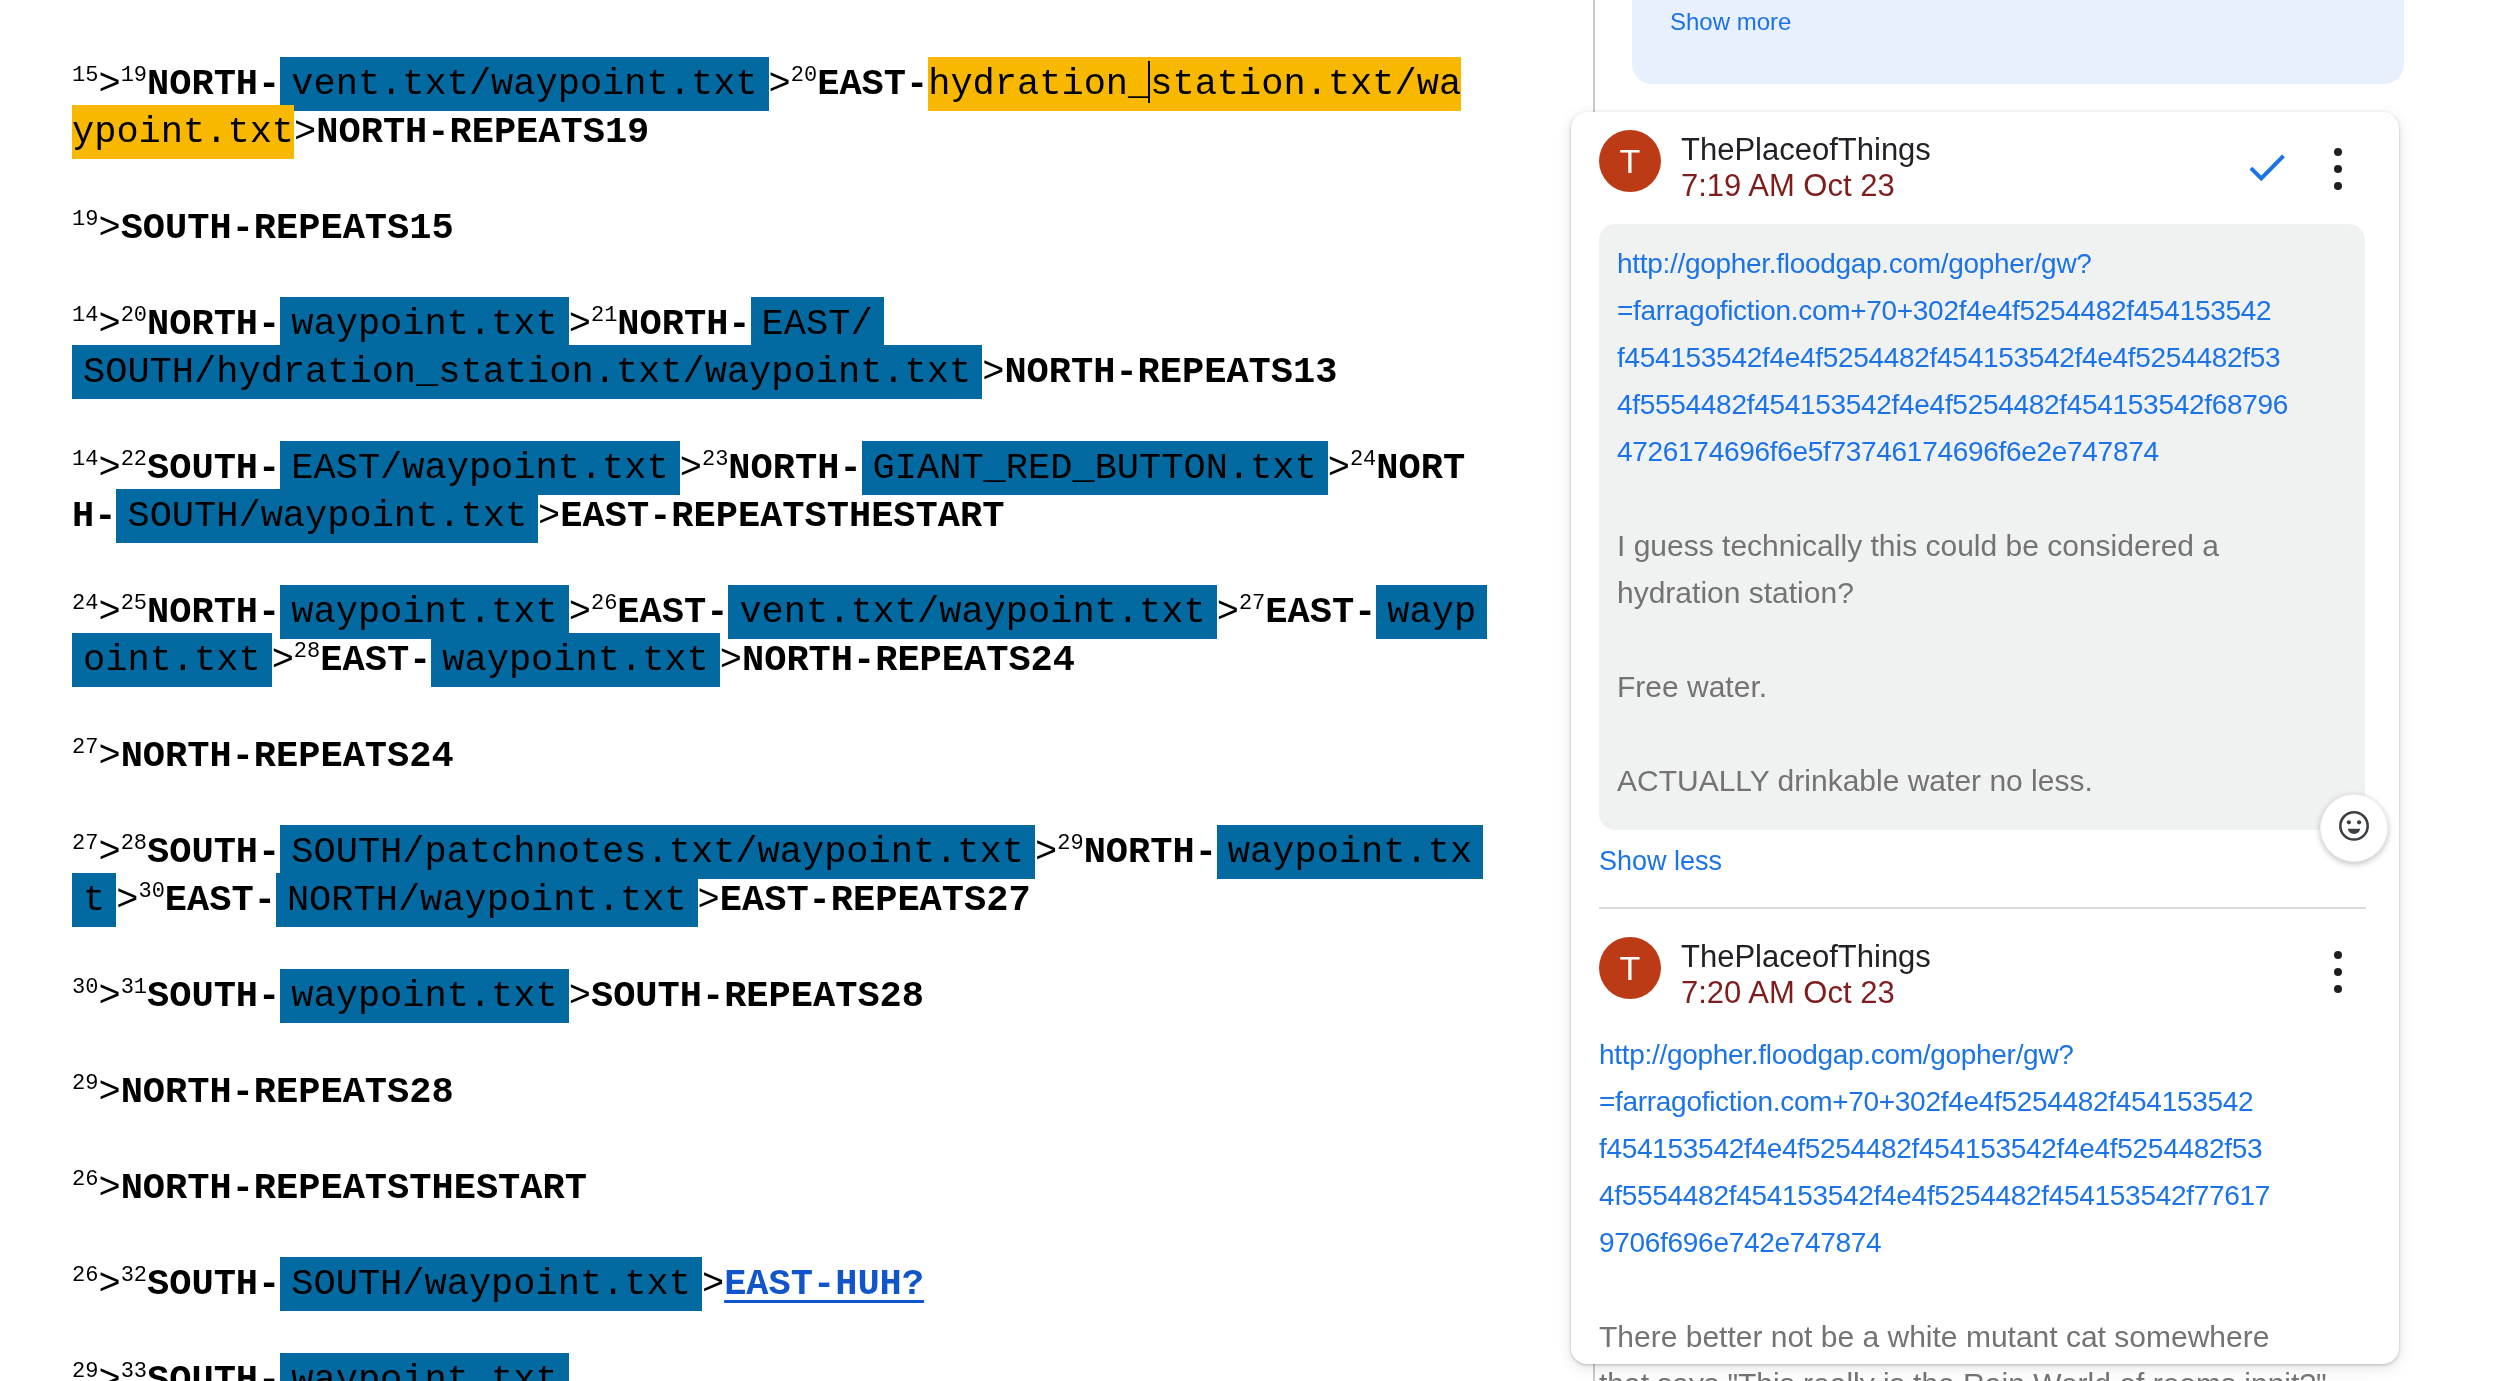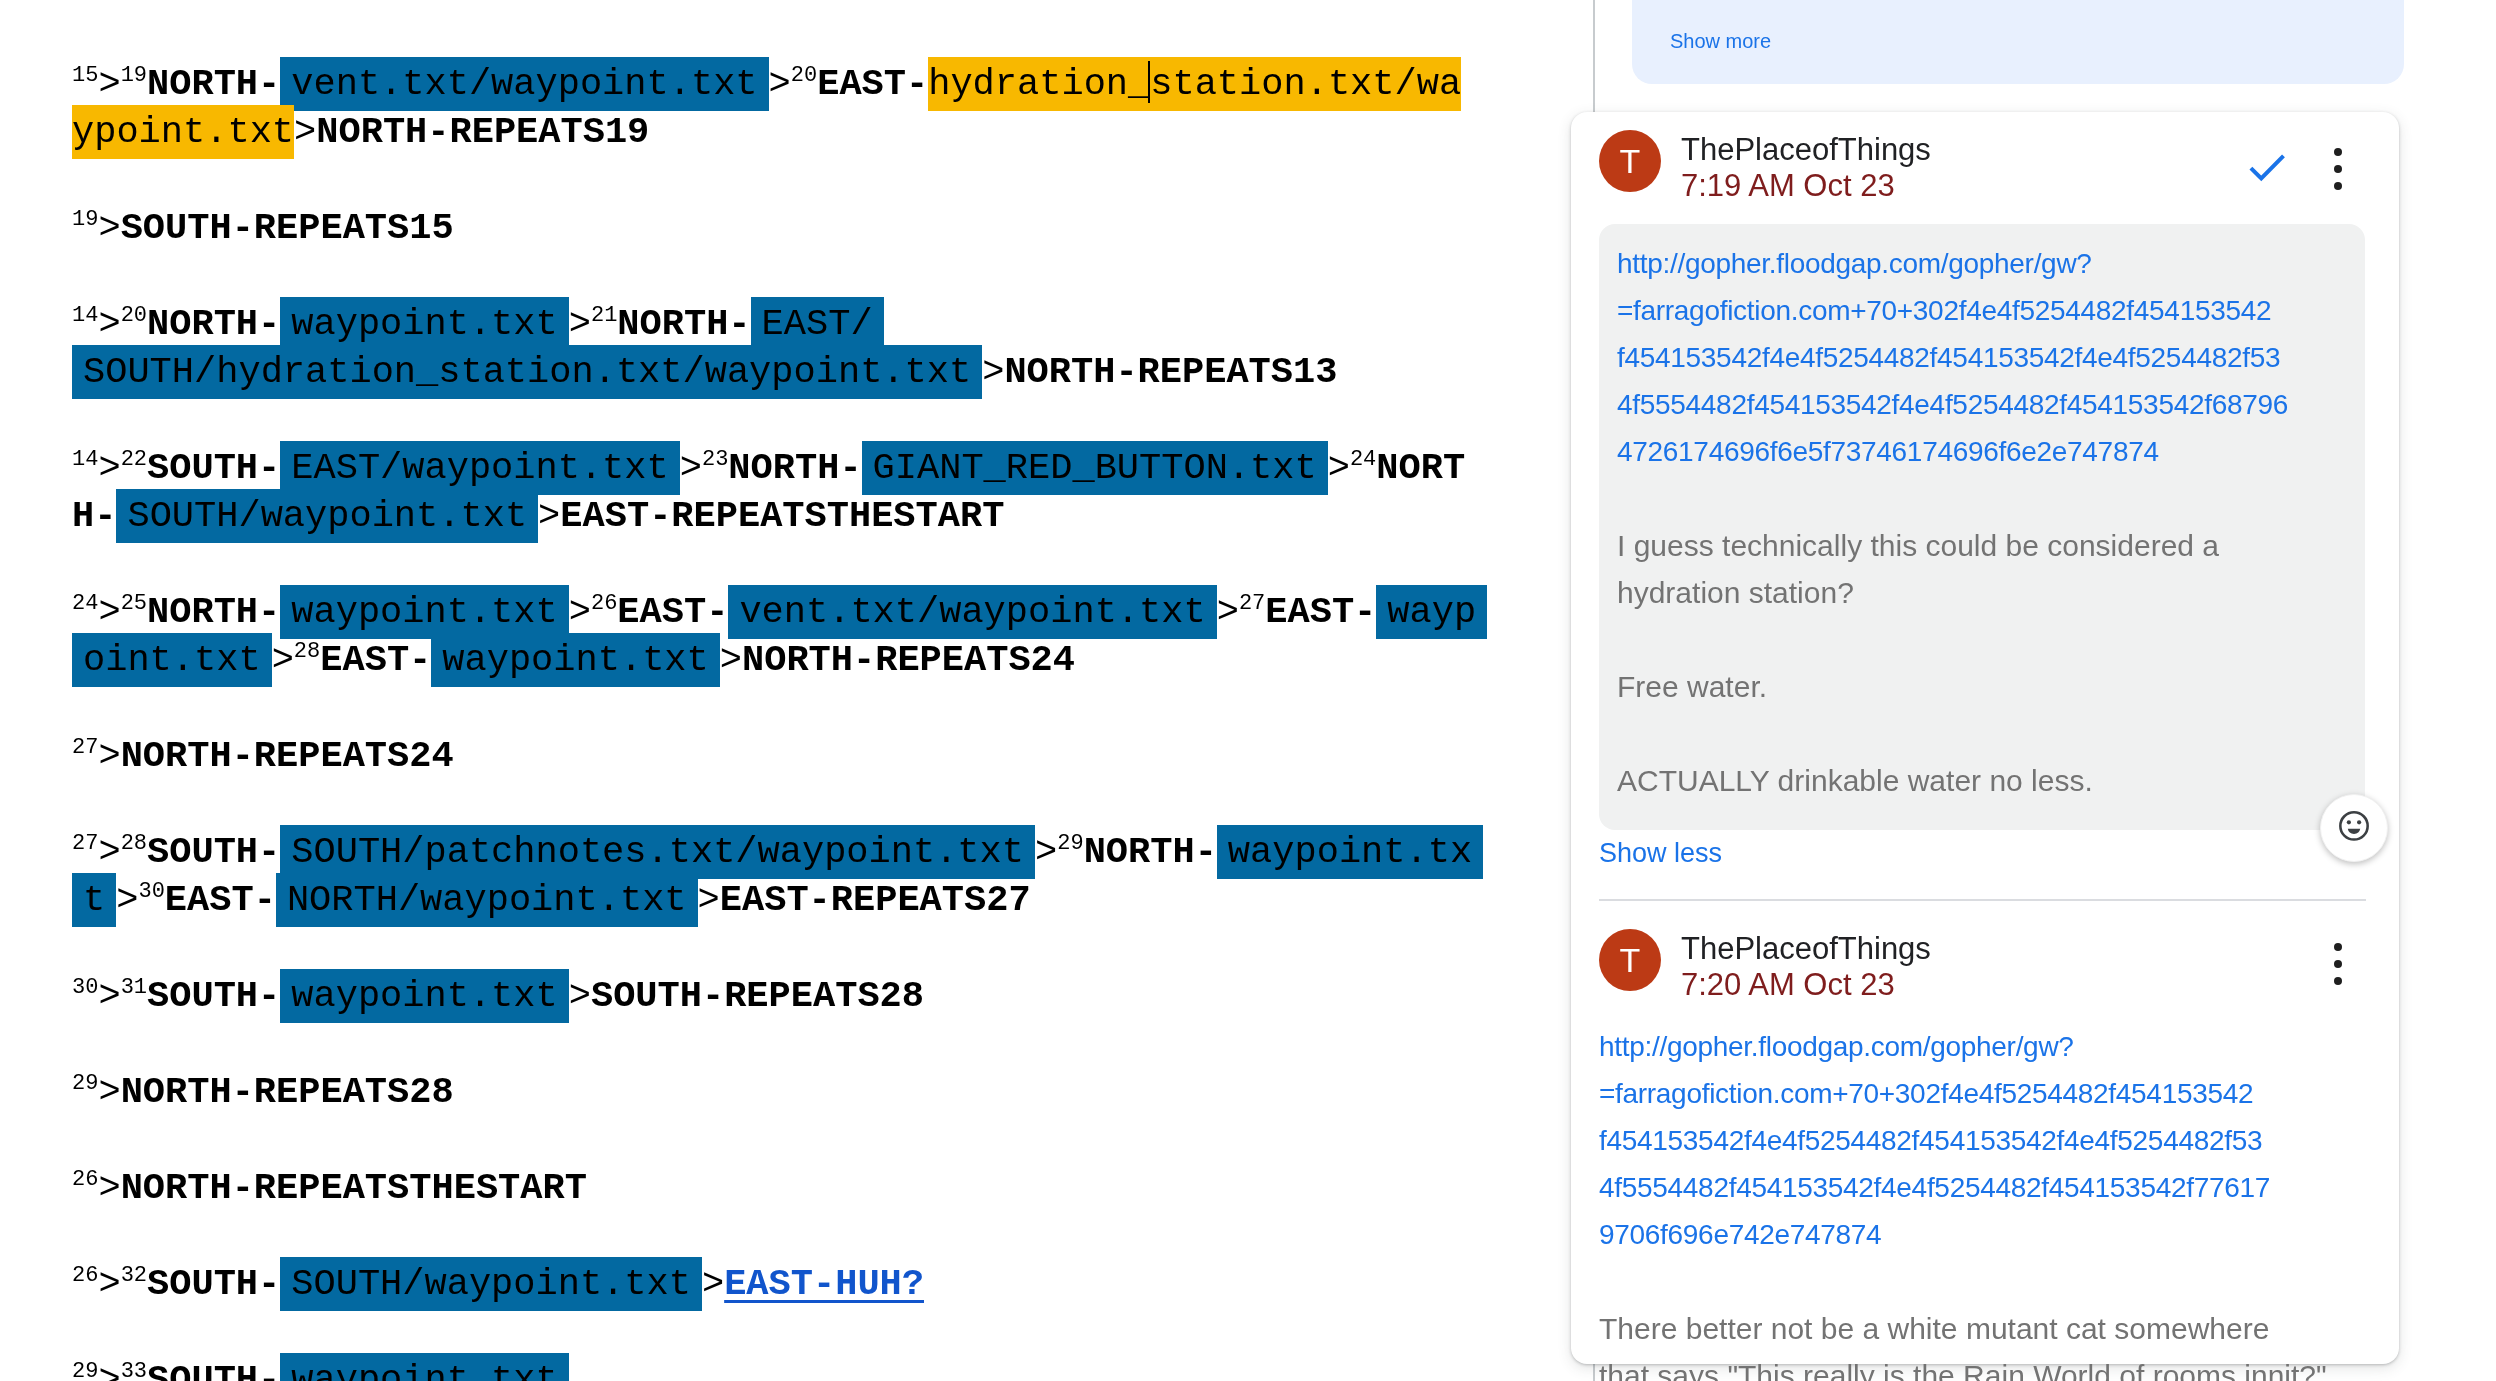--- a/index.html
+++ b/index.html
@@ -17,21 +17,21 @@
   .hl{background:#0369a1;padding:6px 11px;}
   .hla{background:#f8b800;padding:6px 0;text-align:center;}
   .dlink{color:#1155cc;font-weight:bold;text-decoration:underline;text-decoration-thickness:3px;text-underline-offset:6px;}
   .caret{display:inline-block;width:4px;height:42px;background:#000;vertical-align:-9px;margin:0 -2px;}
 
   
   .page-edge{position:absolute;left:1593px;top:0;width:2px;height:1381px;background:#c7cbce;}
 
   .quote-card{position:absolute;left:1632px;top:-52px;width:772px;height:136px;
               background:#e8f0fe;border-radius:20px;z-index:1;}
-  .quote-card .show-more{position:absolute;left:38px;top:82px;font-size:20px;color:#1a73e8;cursor:pointer;}
+  .quote-card .show-more{position:absolute;left:38px;top:60px;font-size:24px;color:#1a73e8;cursor:pointer;}
 
   .comment-card{position:absolute;left:1571px;top:112px;width:828px;height:1252px;
                 background:#fff;border-radius:16px;z-index:2;box-sizing:border-box;
                 box-shadow:0 1px 3px rgba(60,64,67,.30),0 4px 14px rgba(60,64,67,.15);
                 padding:18px 33px 0 28px;}
 
   .c-header{display:flex;align-items:flex-start;margin-bottom:22px;}
   .avatar{width:62px;height:62px;border-radius:50%;background:#bc3a15;color:#fff;
           display:flex;align-items:center;justify-content:center;font-size:34px;flex:0 0 62px;}
   .c-meta{margin-left:20px;flex:1 1 auto;padding-top:2px;}
@@ -40,21 +40,21 @@
   .c-actions{display:flex;align-items:center;gap:44px;padding-top:14px;margin-right:24px;}
   .check-btn,.dots-btn{background:none;border:none;padding:0;cursor:pointer;}
   .dots{display:flex;flex-direction:column;gap:9px;}
   .dots i{width:8px;height:8px;border-radius:50%;background:#1f1f1f;display:block;}
 
   .bubble-wrap{position:relative;}
   .bubble{background:#f0f1f1;border-radius:16px;padding:16px 16px 26px 18px;width:766px;box-sizing:border-box;}
   .url-line{font-size:28px;line-height:47px;color:#1a73e8;white-space:nowrap;letter-spacing:-0.3px;cursor:pointer;}
   .body-para{margin-top:47px;}
   .body-line{font-size:30px;line-height:47px;color:#737373;white-space:nowrap;}
-  .show-less{font-size:27px;color:#1a73e8;margin-top:8px;cursor:pointer;display:inline-block;}
+  .show-less{font-size:27px;color:#1a73e8;margin-top:16px;cursor:pointer;display:inline-block;}
 
   .emoji-btn{position:absolute;right:-22px;bottom:-32px;width:68px;height:68px;border-radius:50%;
              background:#fff;border:1px solid #f1f1f1;box-shadow:0 2px 6px rgba(0,0,0,.25);
              display:flex;align-items:center;justify-content:center;cursor:pointer;padding:0;}
 
   .divider{height:2px;background:#dadce0;margin:30px 0 28px 0;}
 
   .url-plain{margin-top:4px;}
   .c2-body{margin-top:47px;}
 </style>

